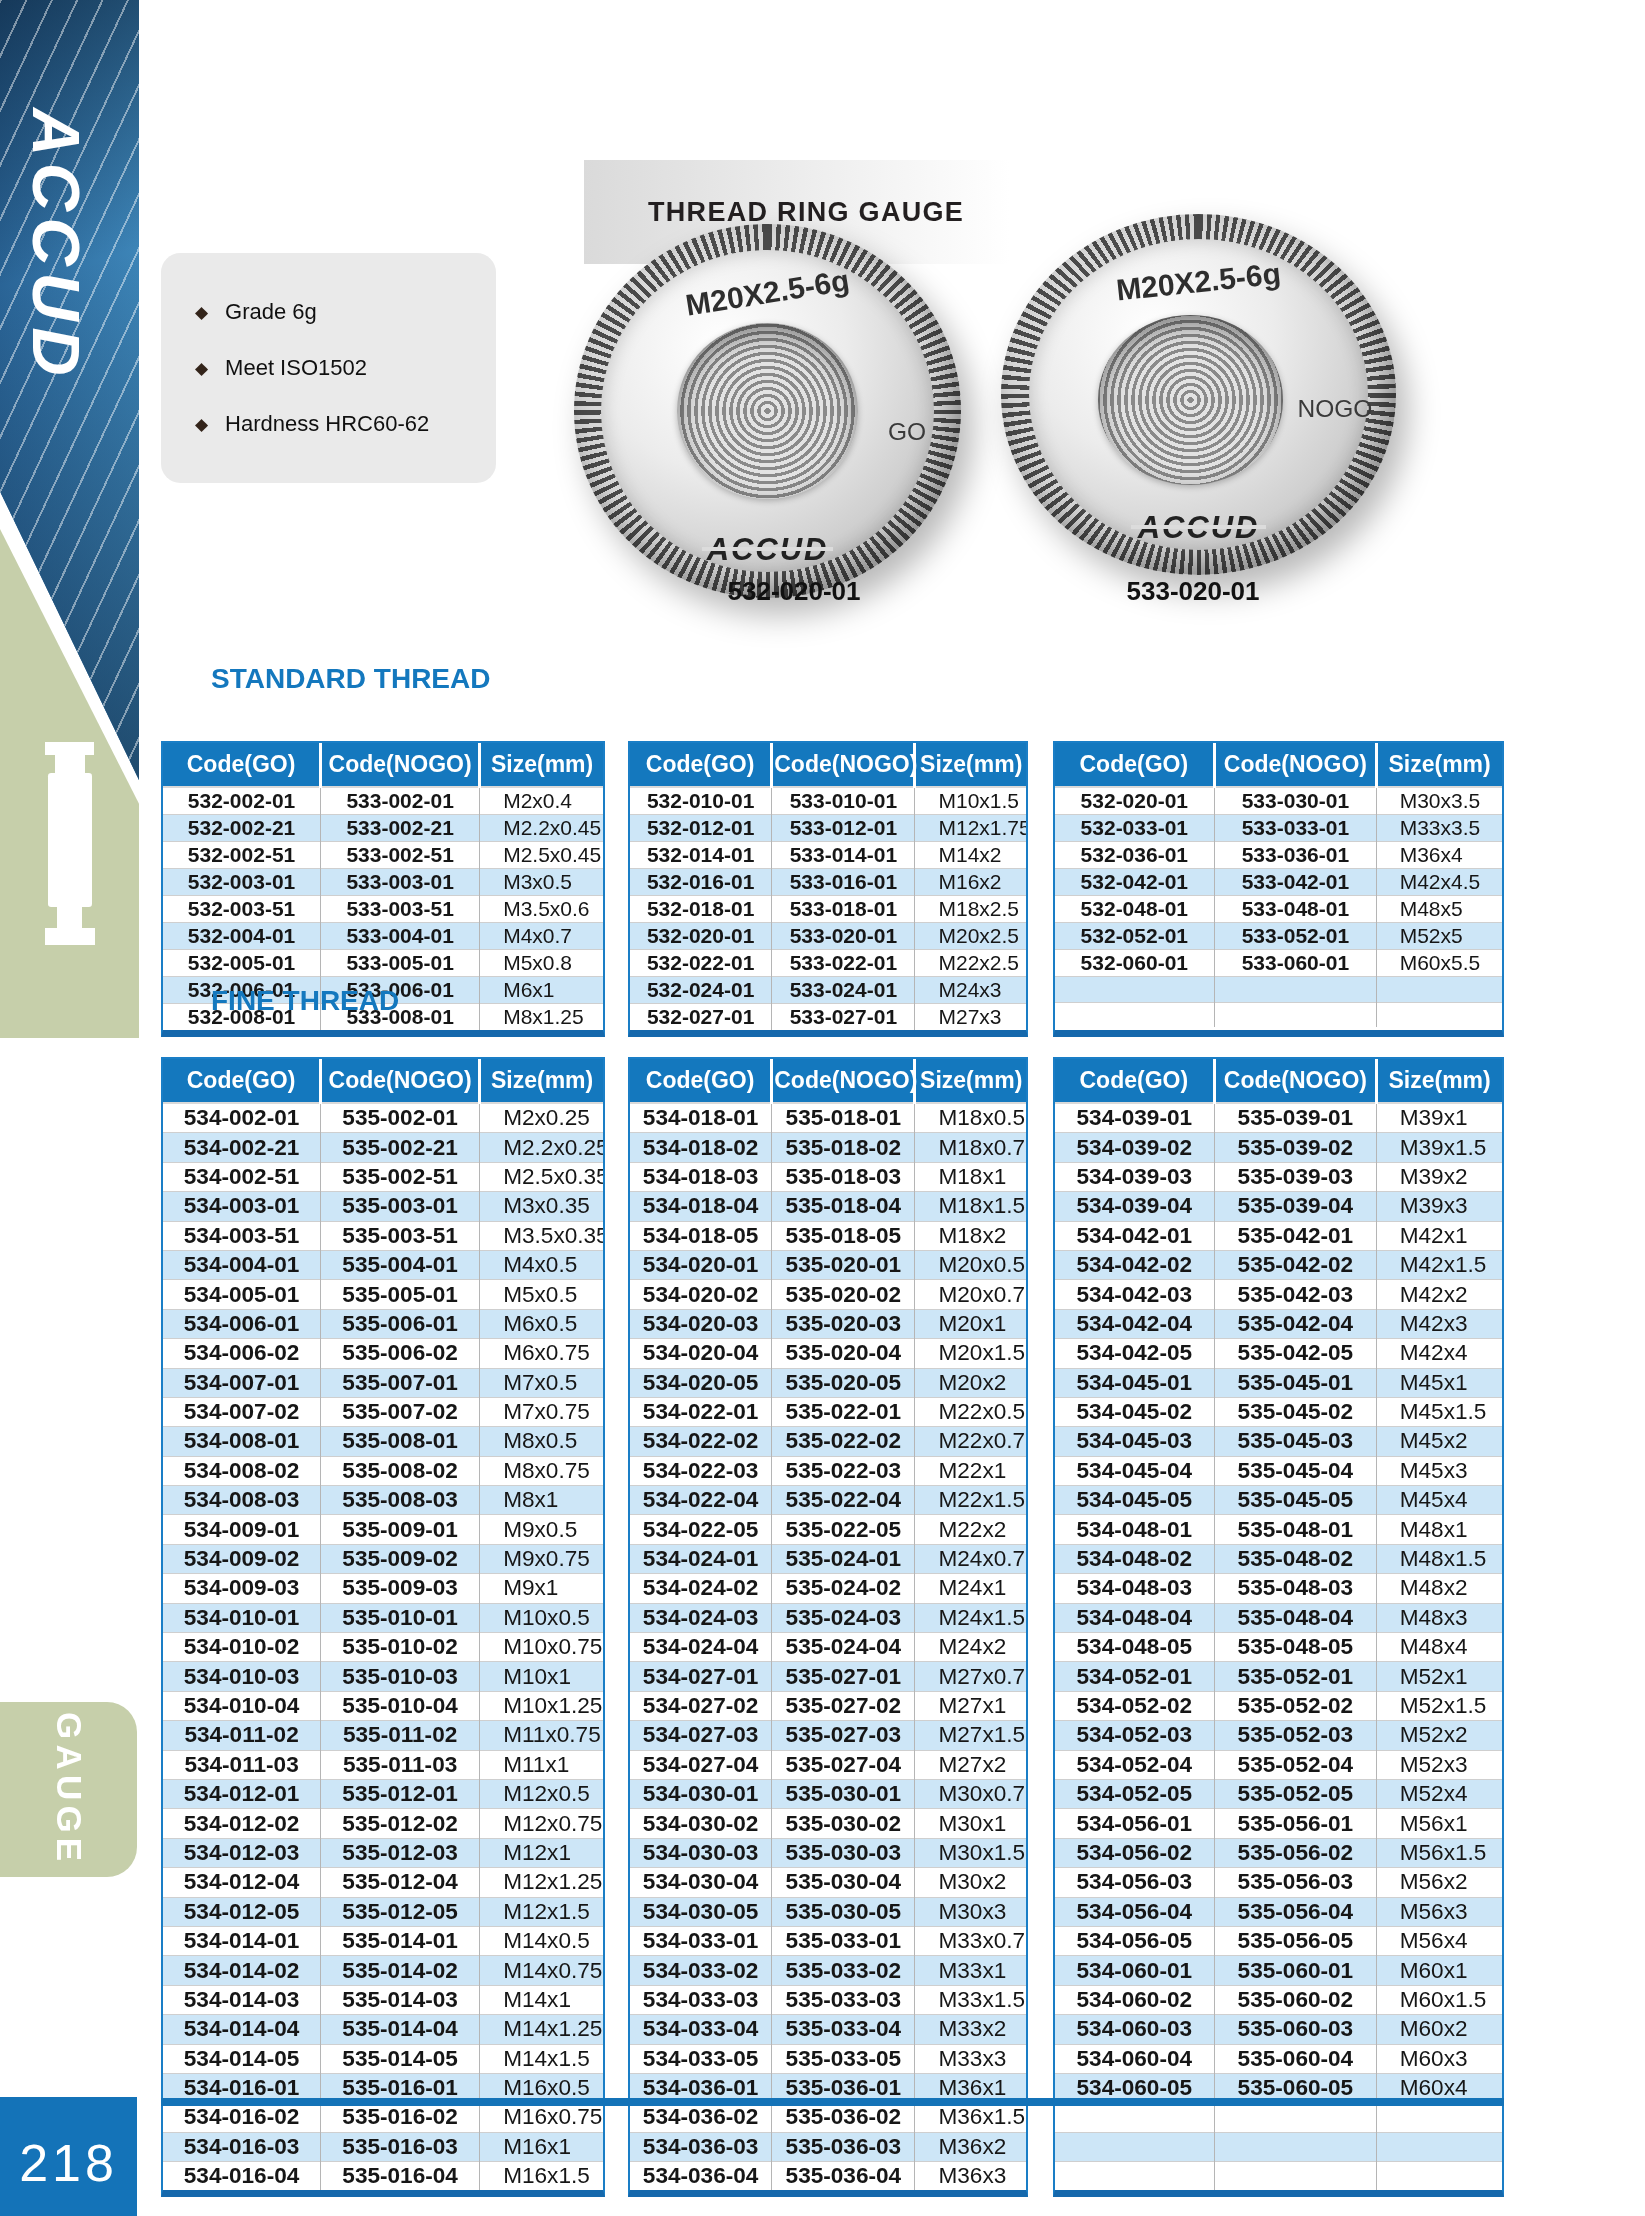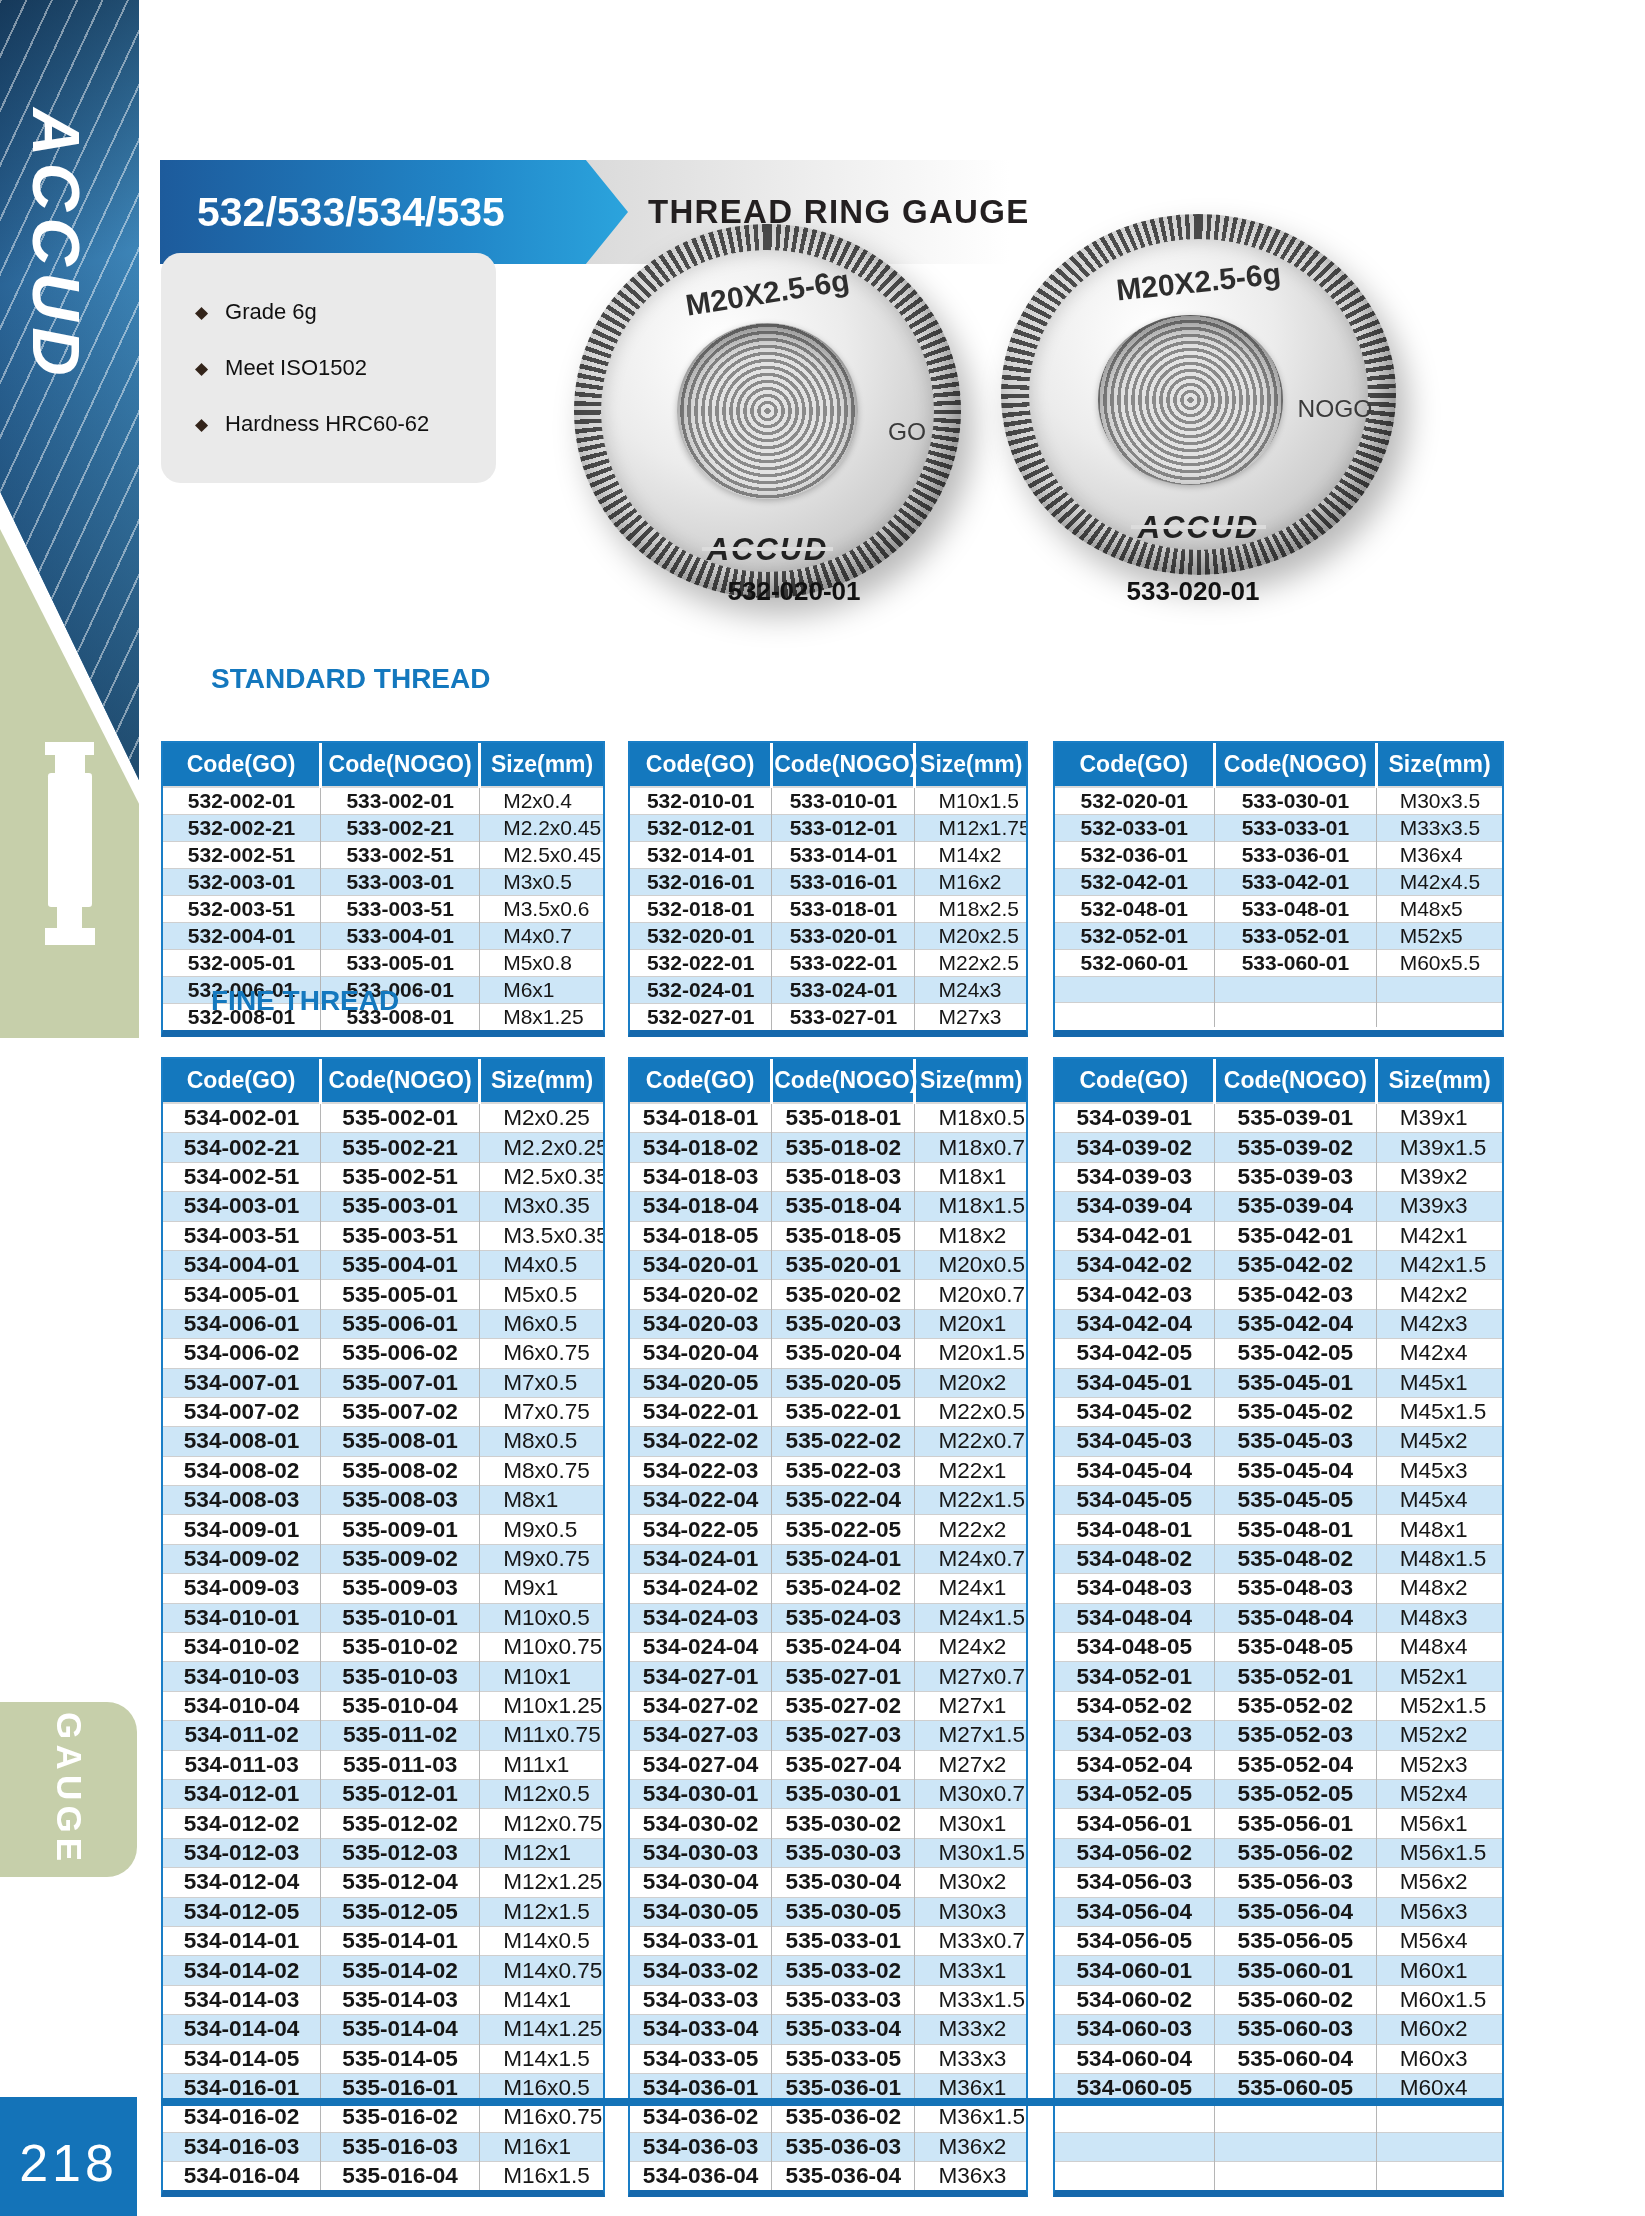--- a/index.html
+++ b/index.html
@@ -33,21 +33,21 @@
   .page-num span{font-size:52px;color:#fff;letter-spacing:3.9px;margin-top:12px;}
 
   
   .banner{position:absolute;left:160px;top:160px;width:468px;height:104px;
     clip-path:polygon(0 0,91% 0,100% 50%,91% 100%,0 100%);
     background:linear-gradient(90deg,#1d5b9c 0%,#2186c8 65%,#2ba4dd 100%);}
   .banner span{display:block;padding-left:37px;line-height:104px;font-size:41px;font-weight:800;color:#fff;}
   .title-strip{position:absolute;left:584px;top:160px;width:426px;height:104px;
     background:linear-gradient(90deg,#dadada,rgba(255,255,255,0));}
   .page-title{position:absolute;left:648px;top:160px;height:104px;line-height:104px;
-    font-size:33px;font-weight:800;letter-spacing:1.3px;color:#231f20;}
+    font-size:27px;font-weight:800;letter-spacing:1.3px;color:#231f20;}
   .badge{position:absolute;left:1211px;top:116px;width:273px;height:111px;background:#a3c440;
     border-radius:18px;overflow:hidden;text-align:center;color:#fff;}
   .badge::before{content:"";position:absolute;inset:-26px;
     background:linear-gradient(55deg,transparent 44%,rgba(255,255,255,.14) 44% 56%,transparent 56%),
                linear-gradient(-35deg,transparent 38%,rgba(255,255,255,.12) 38% 48%,transparent 48%);}
   .badge-line1{margin-top:17px;font-size:24px;font-weight:bold;letter-spacing:1.3px;position:relative;}
   .badge-line2{margin-top:7.7px;font-size:20.6px;position:relative;}
   .badge-line3{margin-top:1.3px;font-size:20.6px;position:relative;}
 
   
@@ -128,23 +128,20 @@
     </div>
   </div>
   <div class="gauge-tab">
     <span>GAUGE</span>
   </div>
   <div class="page-num">
     <span>218</span>
   </div>
 
   <div class="title-strip"></div>
-  <div class="banner">
-    <span>532/533/534/535</span>
-  </div>
   <div class="page-title">THREAD RING GAUGE</div>
 
   <div class="features">
     <ul>
         <li>
           <span class="bullet">◆</span>
           <span class="ftext">Grade 6g</span>
         </li>
         <li>
           <span class="bullet">◆</span>

